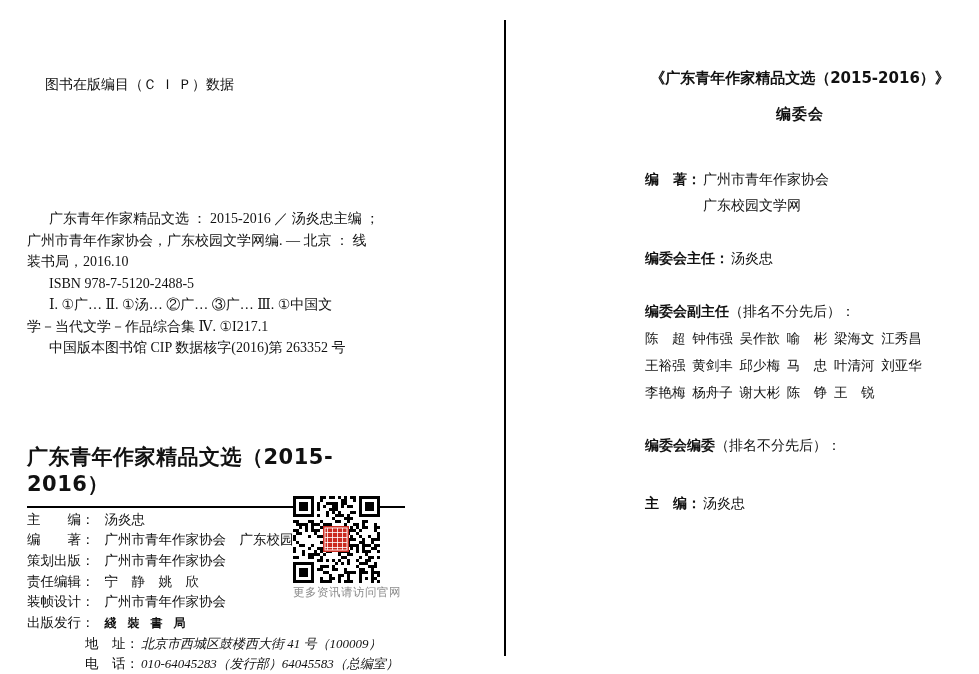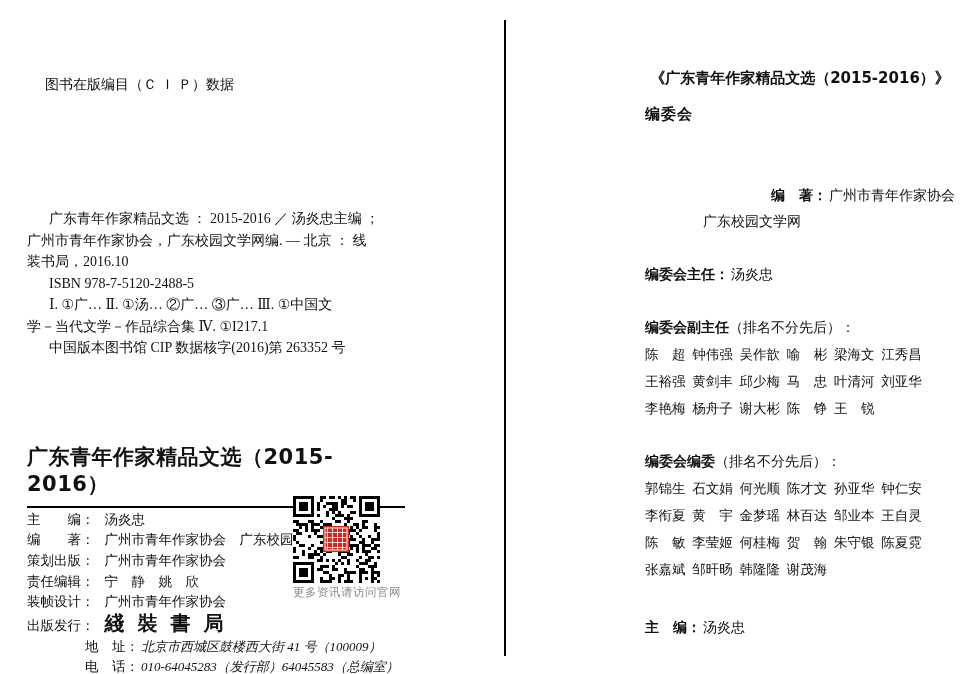--- a/index.html
+++ b/index.html
@@ -16,21 +16,21 @@
   .book-title{
     margin:42px 0 0 0;font-family:"DejaVu Sans","Liberation Sans",sans-serif;
     font-weight:bold;font-size:21px;line-height:27px;letter-spacing:.5px;
   }
   .rule{border-top:2px solid #000;margin-top:8px;width:378px;}
   .info{margin-top:2px;font-size:13.5px;}
   .info-row{line-height:20.7px;white-space:pre;}
   .info-row .val{margin-left:10px;}
   .info-row.sub{padding-left:58px;}
   .info-row.sub .val{margin-left:2px;font-style:italic;font-size:13px;margin-top:24px;}
-  .info-row.pub .val{font-weight:bold;font-size:20px;letter-spacing:4px;}
+  .info-row.pub .val{font-weight:bold;font-size:12px;letter-spacing:4px;}
   
   .qr-wrap{position:absolute;left:273px;top:496px;width:88px;margin-left:20px;}
   .qr-wrap svg{display:block;width:87px;height:87px;}
   .seal{
     position:absolute;left:30px;top:30px;width:26px;height:26px;background:#cb2a20;
     box-shadow:inset 0 0 0 1.5px #cb2a20, inset 0 0 0 2.5px rgba(255,255,255,.9);
     background-image:
       repeating-linear-gradient(0deg, rgba(255,255,255,0) 0 4px, rgba(255,255,255,.8) 4px 5px),
       repeating-linear-gradient(90deg, rgba(255,255,255,0) 0 4px, rgba(255,255,255,.8) 4px 5px);
   }
@@ -40,28 +40,28 @@
   }
   
   .divider{position:absolute;left:504px;top:20px;width:2px;height:636px;background:#000;}
   
   .page-right{position:absolute;left:645px;top:16px;width:310px;font-size:14px;}
   .rp-title{
     margin-top:53px;text-align:center;font-family:"DejaVu Sans","Liberation Sans",sans-serif;
     font-weight:bold;font-size:15px;line-height:19px;white-space:nowrap;
   }
   .rp-sub{
-    margin-top:17px;font-family:"DejaVu Sans","Liberation Sans",sans-serif;
+    margin-top:17px;text-align:center;font-family:"DejaVu Sans","Liberation Sans",sans-serif;
     font-weight:bold;font-size:15px;line-height:19px;letter-spacing:1px;
   }
   .rp-row{line-height:26px;white-space:pre;}
   .rp-lbl{font-family:"DejaVu Sans","Liberation Sans",sans-serif;font-weight:bold;}
   .rp-val{margin-left:2px;}
   .rp-note{font-weight:normal;}
-  .rp-editor{margin-top:58px;text-align:right;}
+  .rp-editor{margin-top:42px;}
   .rp-val2{padding-left:58px;}
   .rp-chair{margin-top:26px;}
   .sec-head{margin-top:26px;}
   .names-block .names{line-height:27px;white-space:pre;font-size:13.5px;}
   .rp-chief{margin-top:31px;}
 </style>
 </head>
 <body>
 
 <div class="canvas">
@@ -394,24 +394,17 @@
 
     <div class="rp-row sec-head"><span class="rp-lbl">编委会副主任</span><span class="rp-note">（排名不分先后）：</span></div>
     <div class="names-block">
 
     <div class="names">陈　超  钟伟强  吴作歆  喻　彬  梁海文  江秀昌</div>
         <div class="names">王裕强  黄剑丰  邱少梅  马　忠  叶清河  刘亚华</div>
         <div class="names">李艳梅  杨舟子  谢大彬  陈　铮  王　锐</div>
       </div>
 
     <div class="rp-row sec-head"><span class="rp-lbl">编委会编委</span><span class="rp-note">（排名不分先后）：</span></div>
-    <div class="names-block">
-
-    <div class="names">郭锦生  石文娟  何光顺  陈才文  孙亚华  钟仁安</div>
-        <div class="names">李衔夏  黄　宇  金梦瑶  林百达  邹业本  王自灵</div>
-        <div class="names">陈　敏  李莹姬  何桂梅  贺　翰  朱守银  陈夏霓</div>
-        <div class="names">张嘉斌  邹旰旸  韩隆隆  谢茂海</div>
-      </div>
 
     <div class="rp-row rp-chief"><span class="rp-lbl">主　编：</span><span class="rp-val">汤炎忠</span></div>
   </section>
 
 </div>
 
 </body></html>

